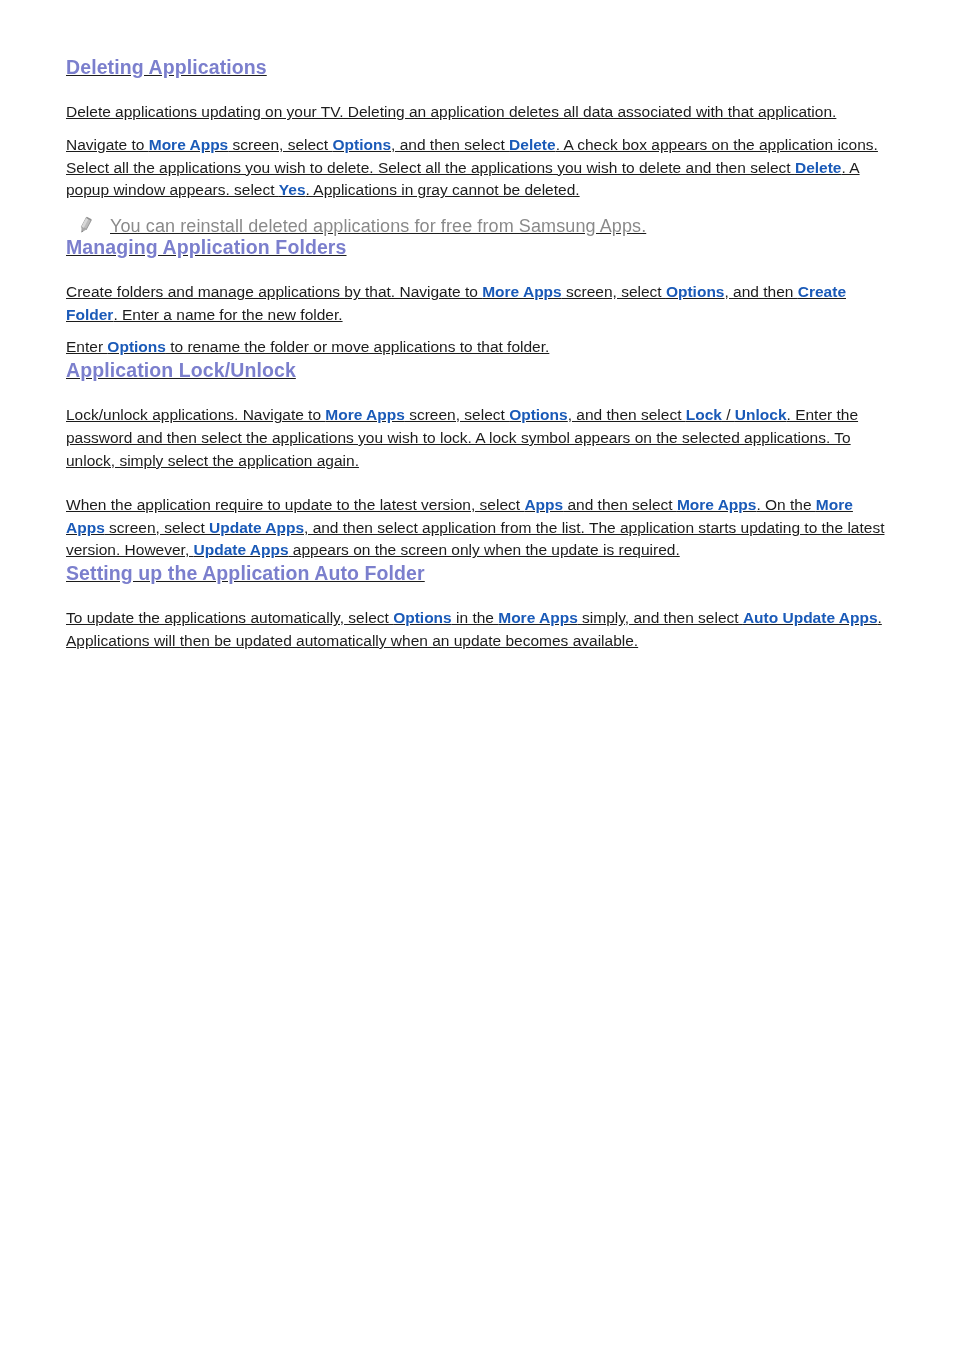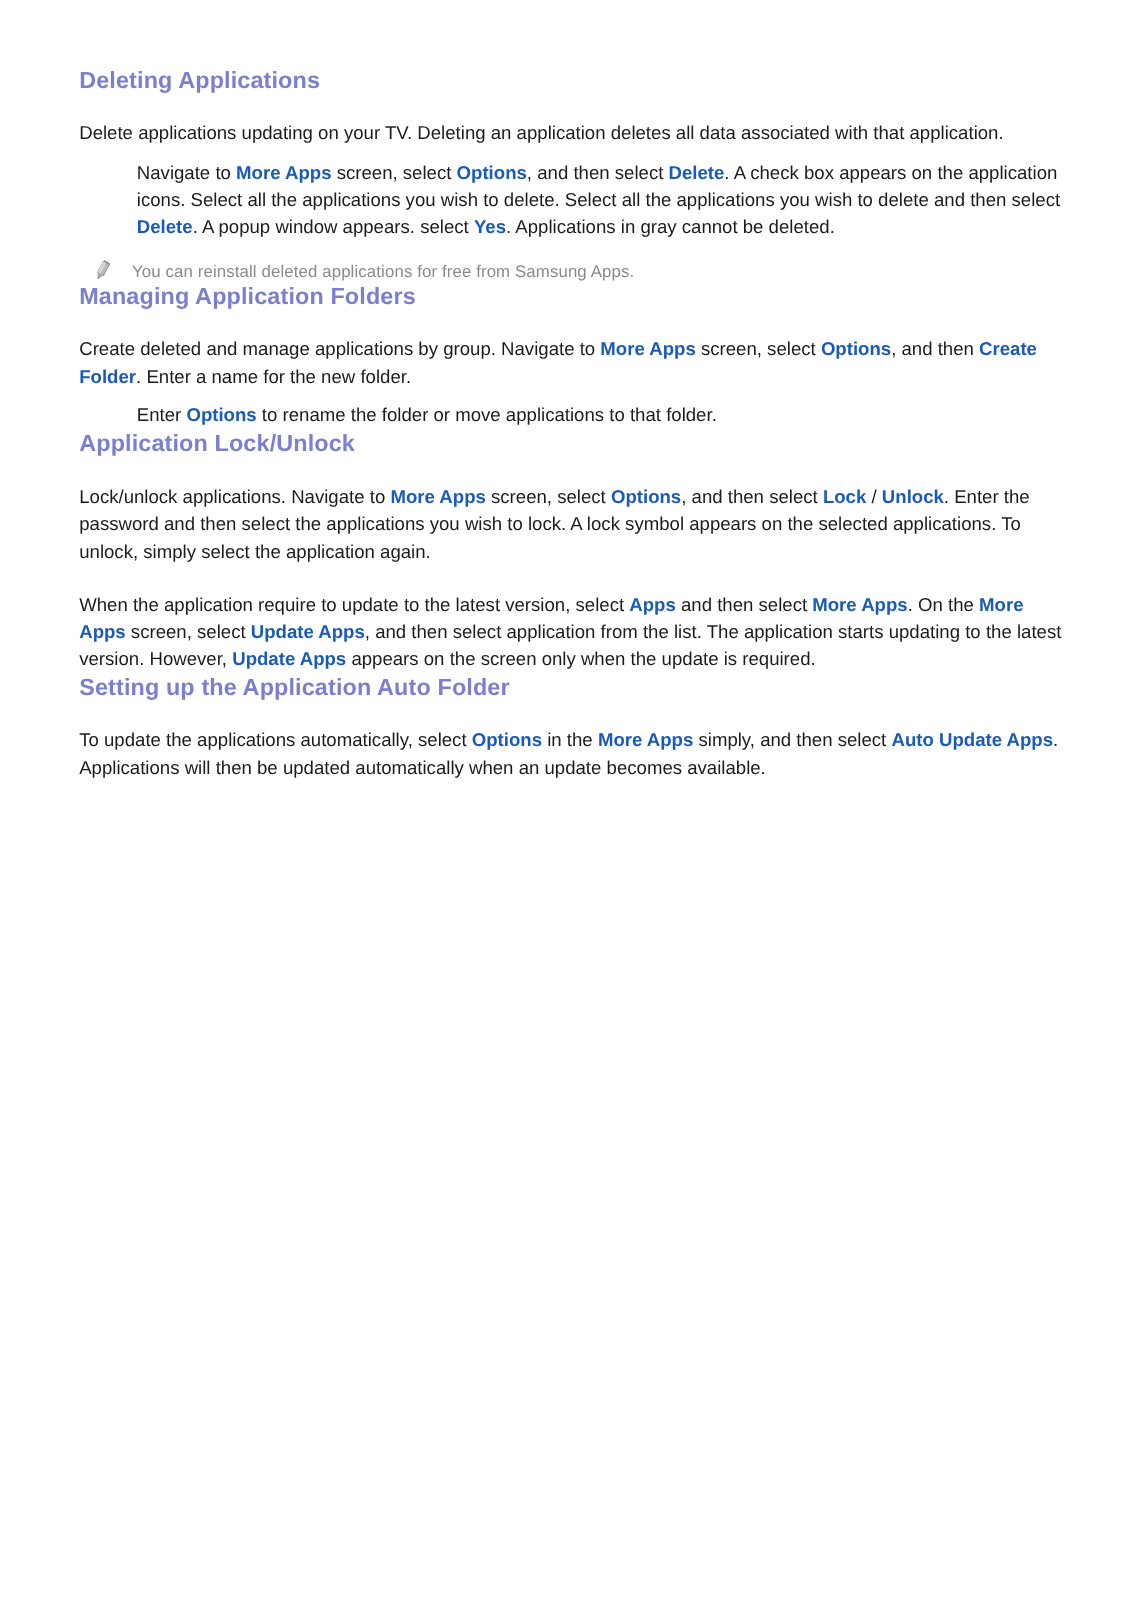--- a/index.html
+++ b/index.html
@@ -13,20 +13,21 @@
     font-family: "Liberation Sans", sans-serif;
     color: #1c1c1c;
     -webkit-font-smoothing: antialiased;
   }
   .page {
     width: 954px;
     height: 1350px;
     box-sizing: border-box;
     padding: 56px 66px 0 66px;
     position: relative;
+    text-decoration: underline;
   }
   .content {
     width: 822px;
   }
   h2.section-heading {
     font-size: 19.5px;
     font-weight: bold;
     color: #7b7fcd;
     margin: 0;
     padding: 0;
@@ -41,42 +42,42 @@
 
   p.body-text {
     font-size: 15.5px;
     line-height: 22.6px;
     color: #1c1c1c;
     margin: 0;
     padding: 0;
     text-align: left;
   }
   p.p-first { margin-top: 22px; }
-  p.p-next  { margin-top: 10px; margin-left: 48px; }
+  p.p-next  { margin-top: 10px; }
 
   .lnk {
     color: #1a5ab8;
     font-weight: bold;
   }
 
   .note-row {
     display: flex;
     align-items: flex-start;
     margin-top: 14px;
     padding-left: 8px;
   }
   .note-icon {
     width: 22px;
     min-width: 22px;
     height: 20px;
     margin-right: 14px;
     display: block;
   }
   .note-text {
-    font-size: 14px;
+    font-size: 18px;
     line-height: 20px;
     color: #8a8a8a;
     letter-spacing: 0.1px;
     text-align: right;
   }
 </style>
 </head>
 <body>
 
 <div class="page">
@@ -93,21 +94,21 @@
                 <polygon points="8.2,12.4 13.8,12.4 11,17.4" fill="#a8a8a8"></polygon>
                 <polygon points="10.3,15.6 11.7,15.6 11,17.4" fill="#6f6f6f"></polygon>
                 <rect x="8.2" y="1.0" width="5.6" height="1.3" fill="#8f8f8f"></rect>
               </g>
             </svg></span>
           <span class="note-text">You can reinstall deleted applications for free from Samsung Apps.</span>
         </div>
       </section>
       <section>
         <h2 class="section-heading sec-managing">Managing Application Folders</h2>
-        <p class="body-text p-first"><span>Create deleted and manage applications by group. Navigate to </span><span class="lnk">More Apps</span><span> screen, select </span><span class="lnk">Options</span><span>, and then </span><span class="lnk">Create Folder</span><span>. Enter a name for the new folder.</span></p>
+        <p class="body-text p-first"><span>Create folders and manage applications by that. Navigate to </span><span class="lnk">More Apps</span><span> screen, select </span><span class="lnk">Options</span><span>, and then </span><span class="lnk">Create Folder</span><span>. Enter a name for the new folder.</span></p>
         <p class="body-text p-next"><span>Enter </span><span class="lnk">Options</span><span> to rename the folder or move applications to that folder.</span></p>
       </section>
       <section>
         <h2 class="section-heading sec-lock">Application Lock/Unlock</h2>
         <p class="body-text p-first"><span>Lock/unlock applications. Navigate to </span><span class="lnk">More Apps</span><span> screen, select </span><span class="lnk">Options</span><span>, and then select </span><span class="lnk">Lock</span><span> / </span><span class="lnk">Unlock</span><span>. Enter the password and then select the applications you wish to lock. A lock symbol appears on the selected applications. To unlock, simply select the application again.</span></p>
       </section>
       <section>
         <p class="body-text p-first"><span>When the application require to update to the latest version, select </span><span class="lnk">Apps</span><span> and then select </span><span class="lnk">More Apps</span><span>. On the </span><span class="lnk">More Apps</span><span> screen, select </span><span class="lnk">Update Apps</span><span>, and then select application from the list. The application starts updating to the latest version. However, </span><span class="lnk">Update Apps</span><span> appears on the screen only when the update is required.</span></p>
       </section>
       <section>

